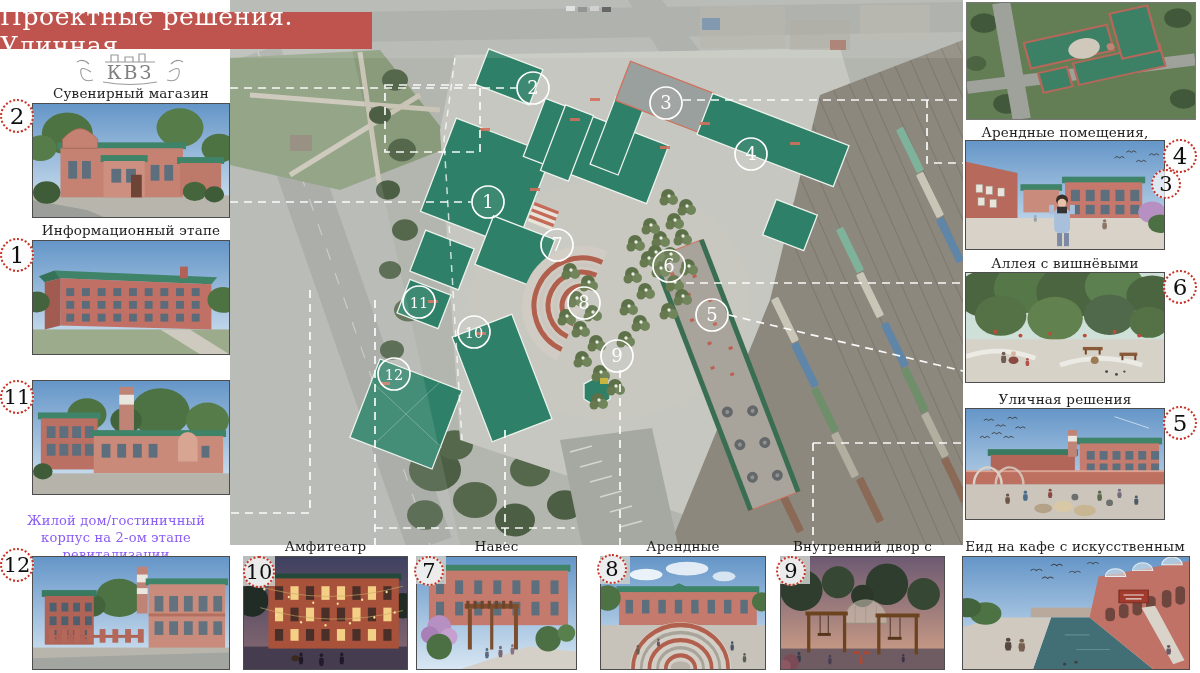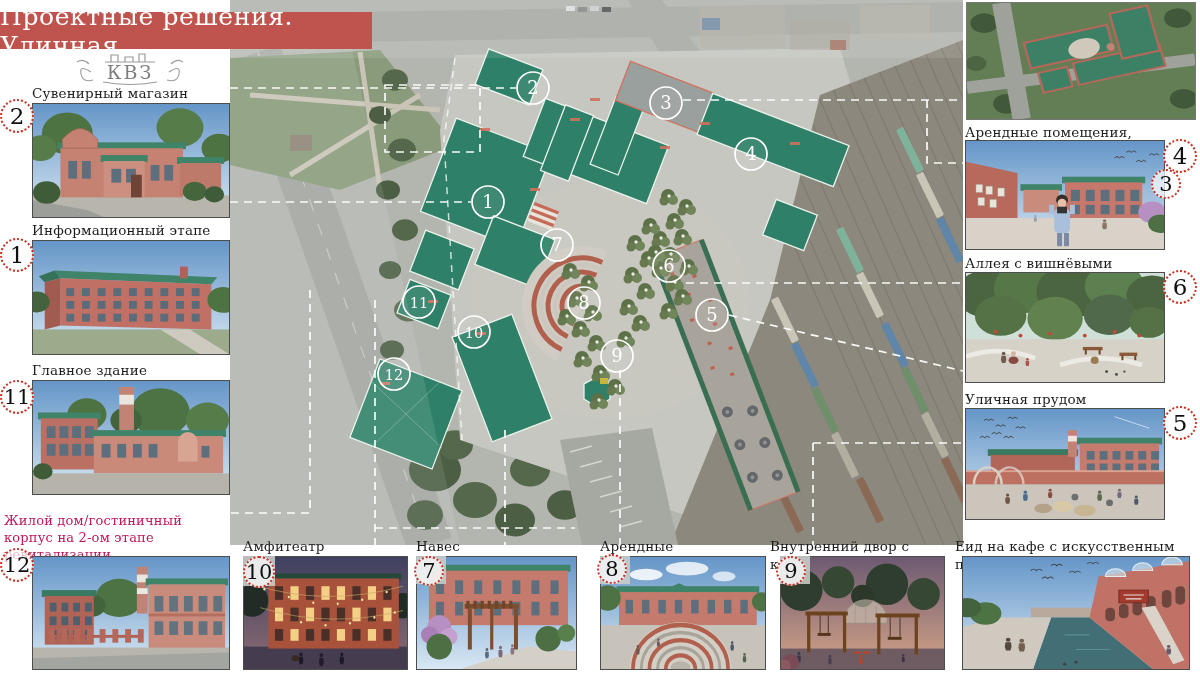--- a/index.html
+++ b/index.html
@@ -3,23 +3,23 @@
 <meta charset="utf-8">
 <style>
   *{margin:0;padding:0;box-sizing:border-box}
   html,body{width:1200px;height:673px;background:#ffffff;overflow:hidden;
     font-family:"DejaVu Serif","Liberation Serif",serif}
   #board{position:relative;width:1200px;height:673px;background:#fff}
   #map{position:absolute;left:230px;top:0;width:733px;height:545px;z-index:1}
   #map svg{display:block;width:100%;height:100%}
   .thumb{position:absolute;border:1px solid #4d4d4d;background:#cfd8df;overflow:hidden;z-index:4}
   .thumb svg{display:block;width:100%;height:100%}
-  .cap{position:absolute;font-size:13.5px;color:#1d1d1d;
+  .cap{position:absolute;text-align:center;font-size:13.5px;color:#1d1d1d;
        line-height:1.32;letter-spacing:.2px;z-index:4}
-  .cap-red{color:#be185d;font-size:13px}
+  .cap-red{color:#8b5cf6;font-size:13px}
   .badge{position:absolute;border-radius:50%;border:2px dotted #c63326;
          background:rgba(252,252,252,.72);display:flex;align-items:center;justify-content:center;
          color:#0f0f0f;z-index:6;font-family:"DejaVu Serif",serif}
   .chip{position:absolute;background:#c9cdc9;opacity:.88;z-index:5}
   .title{position:absolute;left:0;top:12px;width:372px;height:37px;background:#bf534d;
          color:#fff;display:flex;align-items:center;justify-content:center;
          font-size:25px;letter-spacing:.6px;z-index:8}
   #logo{position:absolute;left:45px;top:50px;width:170px;height:36px;z-index:4}
 </style>
 </head>
@@ -480,21 +480,20 @@
         <rect x="114" y="74" width="8" height="8" fill="#5a6b7a"></rect>
         <rect x="130" y="74" width="8" height="8" fill="#5a6b7a"></rect>
         <rect x="146" y="74" width="8" height="8" fill="#5a6b7a"></rect>
         <rect x="162" y="74" width="8" height="8" fill="#5a6b7a"></rect>
         <ellipse cx="194" cy="60" rx="16" ry="13.12" fill="#4e7342"></ellipse>
         <ellipse cx="4" cy="62" rx="13" ry="10.66" fill="#43633c"></ellipse>
       </svg>
   </div>
   <div class="badge" style="left:0;top:238px;width:34px;height:34px;font-size:23px">1</div>
 
-  <div class="cap" style="left:32px;top:362px;width:198px">Главное здание</div>
   <div class="thumb" style="left:32px;top:380px;width:198px;height:115px">
     <svg viewBox="0 0 200 115" preserveAspectRatio="none">
         <defs>
           <linearGradient id="sk3" x1="0" x2="0" y1="0" y2="1">
             <stop offset="0" stop-color="#6596c8"></stop>
             <stop offset="1" stop-color="#d8e7f3"></stop>
           </linearGradient>
         </defs>
         <rect width="200" height="115" fill="url(#sk3)"></rect>
         <ellipse cx="130" cy="32" rx="30" ry="24.599999999999998" fill="#4d7243"></ellipse>
@@ -694,21 +693,21 @@
         <circle cx="48" cy="85" r="2.5" fill="#d9b49a"></circle>
         <circle cx="62" cy="91" r="1.33" fill="#b05246"></circle>
         <path d="M 60.46 92.68 h 3.08 l 0.35000000000000003 2.8000000000000003 l -0.63 2.52 h -2.52 l -0.63 -2.52 z" fill="#b05246"></path>
         <circle cx="142" cy="104" r="1.5" fill="#4a4a4a"></circle>
         <circle cx="152" cy="107" r="1.5" fill="#4a4a4a"></circle>
         <circle cx="160" cy="104" r="1.2" fill="#4a4a4a"></circle>
       </svg>
   </div>
   <div class="badge" style="left:1163px;top:270px;width:34px;height:34px;font-size:23px">6</div>
 
-  <div class="cap" style="left:965px;top:391px;width:200px">Уличная прудом</div>
+  <div class="cap" style="left:965px;top:391px;width:200px">Уличная решения</div>
   <div class="thumb" style="left:965px;top:408px;width:200px;height:112px">
     <svg viewBox="0 0 200 115" preserveAspectRatio="none">
         <defs>
           <linearGradient id="sk11" x1="0" x2="0" y1="0" y2="1">
             <stop offset="0" stop-color="#6596c8"></stop>
             <stop offset="1" stop-color="#d8e7f3"></stop>
           </linearGradient>
         </defs>
         <rect width="200" height="115" fill="url(#sk11)"></rect>
         <path d="M 18 12 q 2.5 -3 5 0 q 2.5 -3 5 0" stroke="#3c3c3c" stroke-width="0.9" fill="none"></path>

